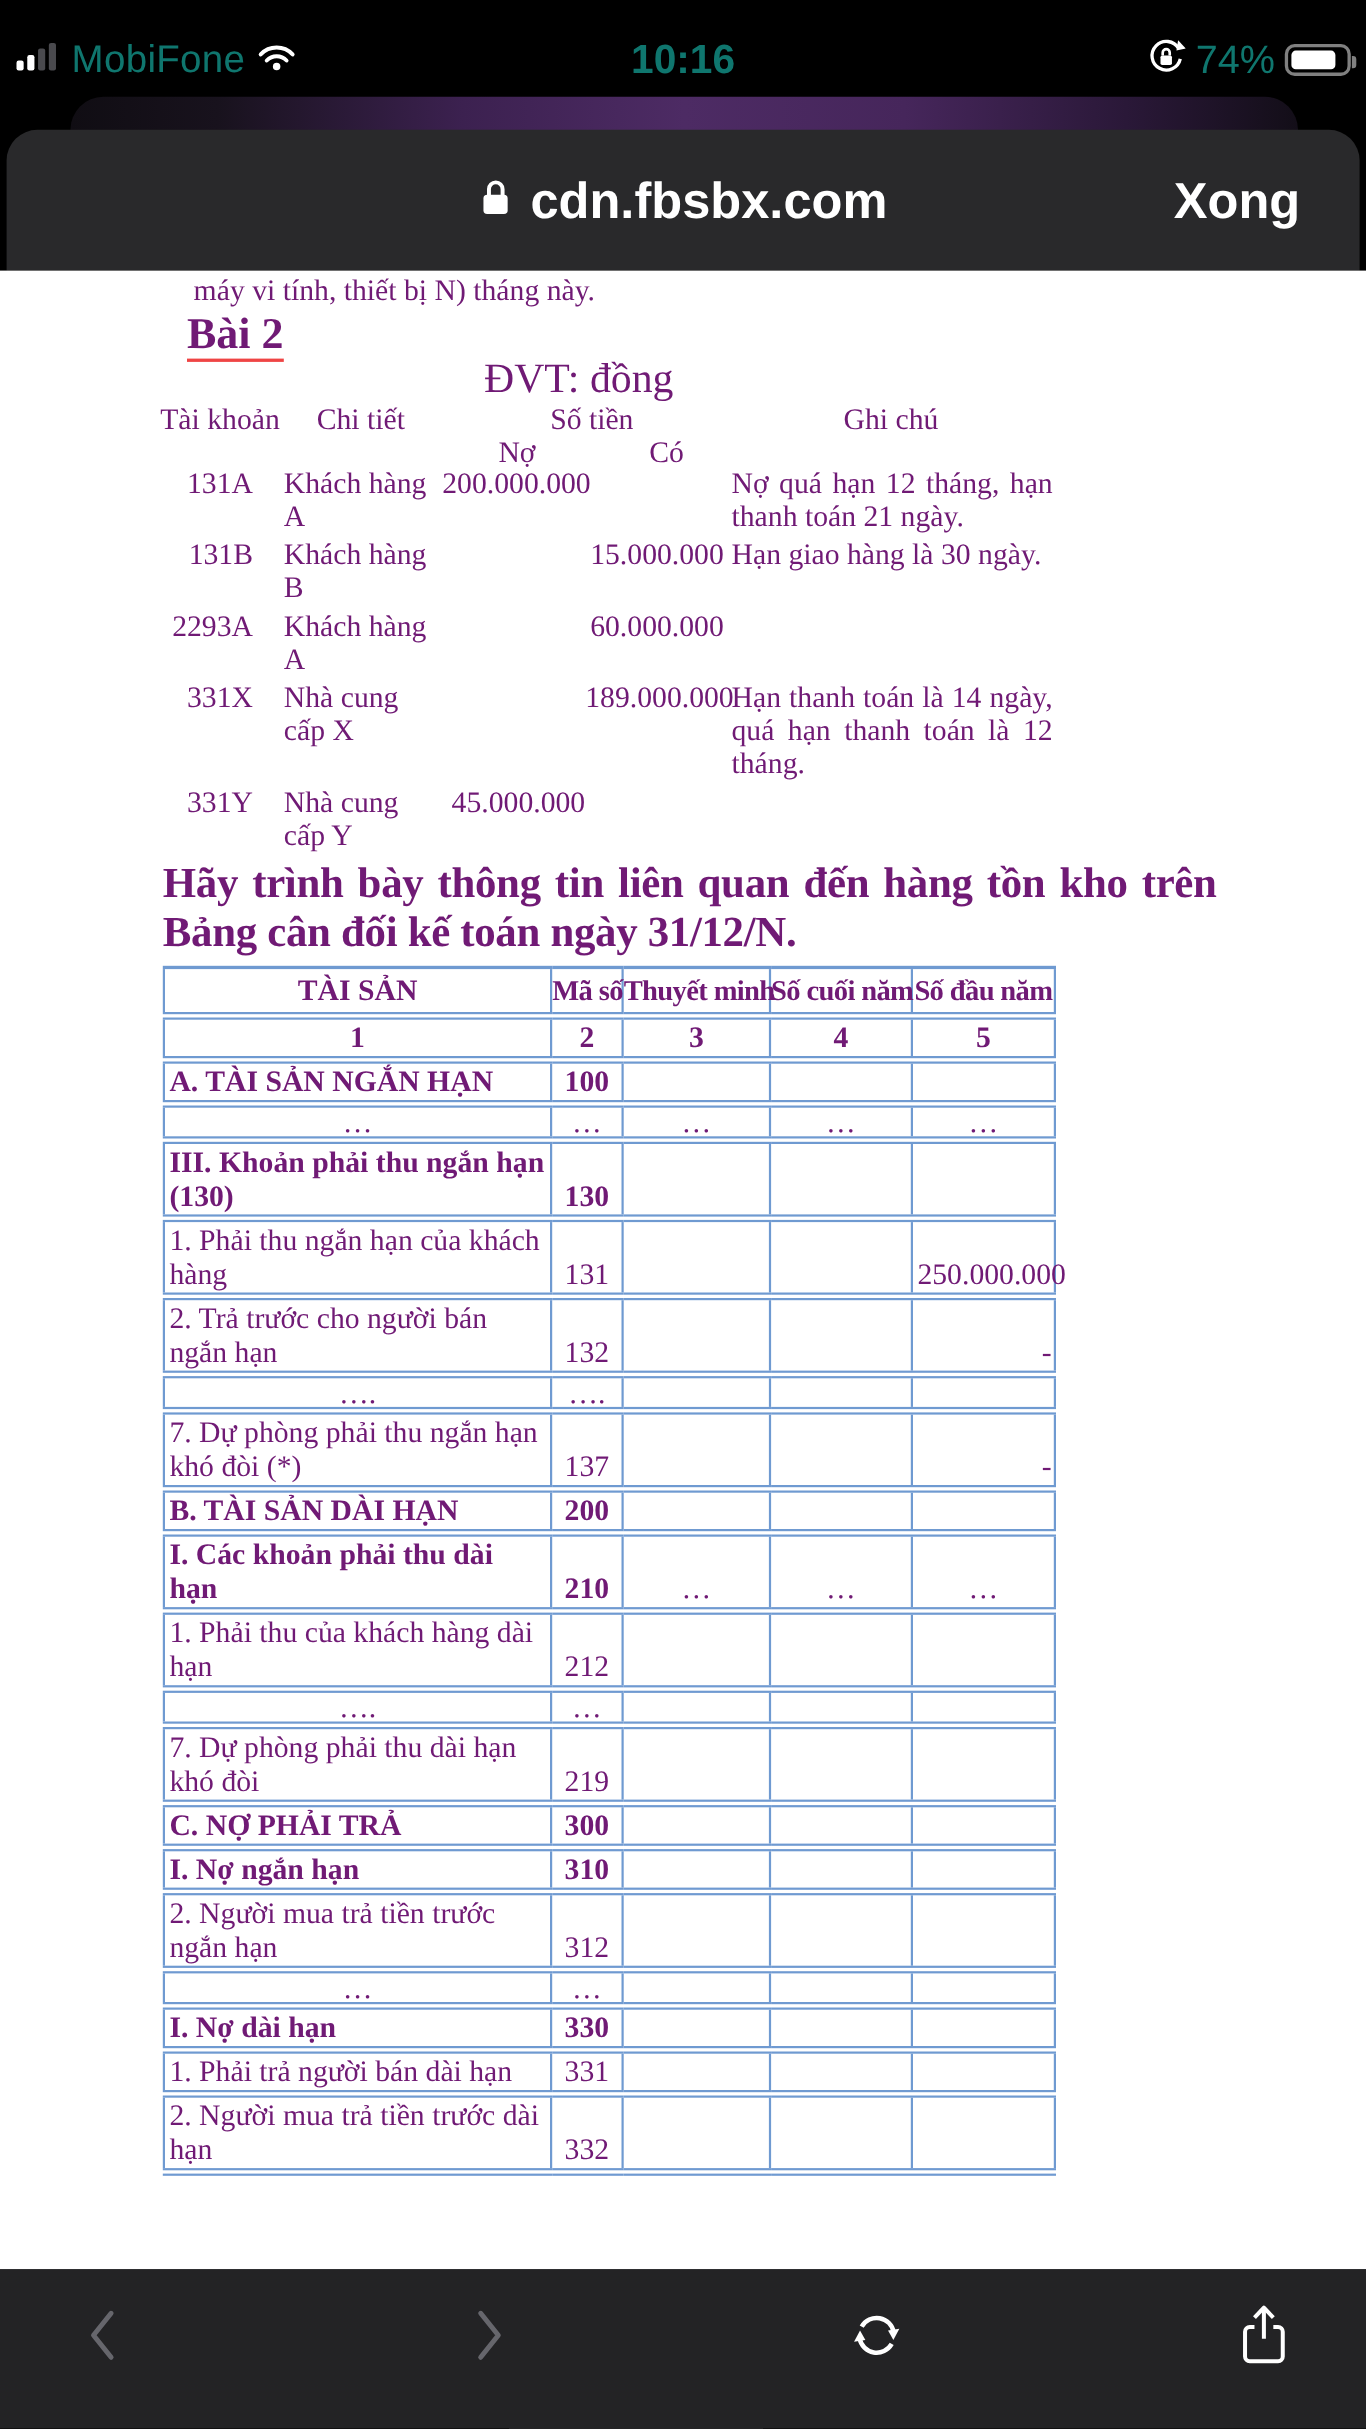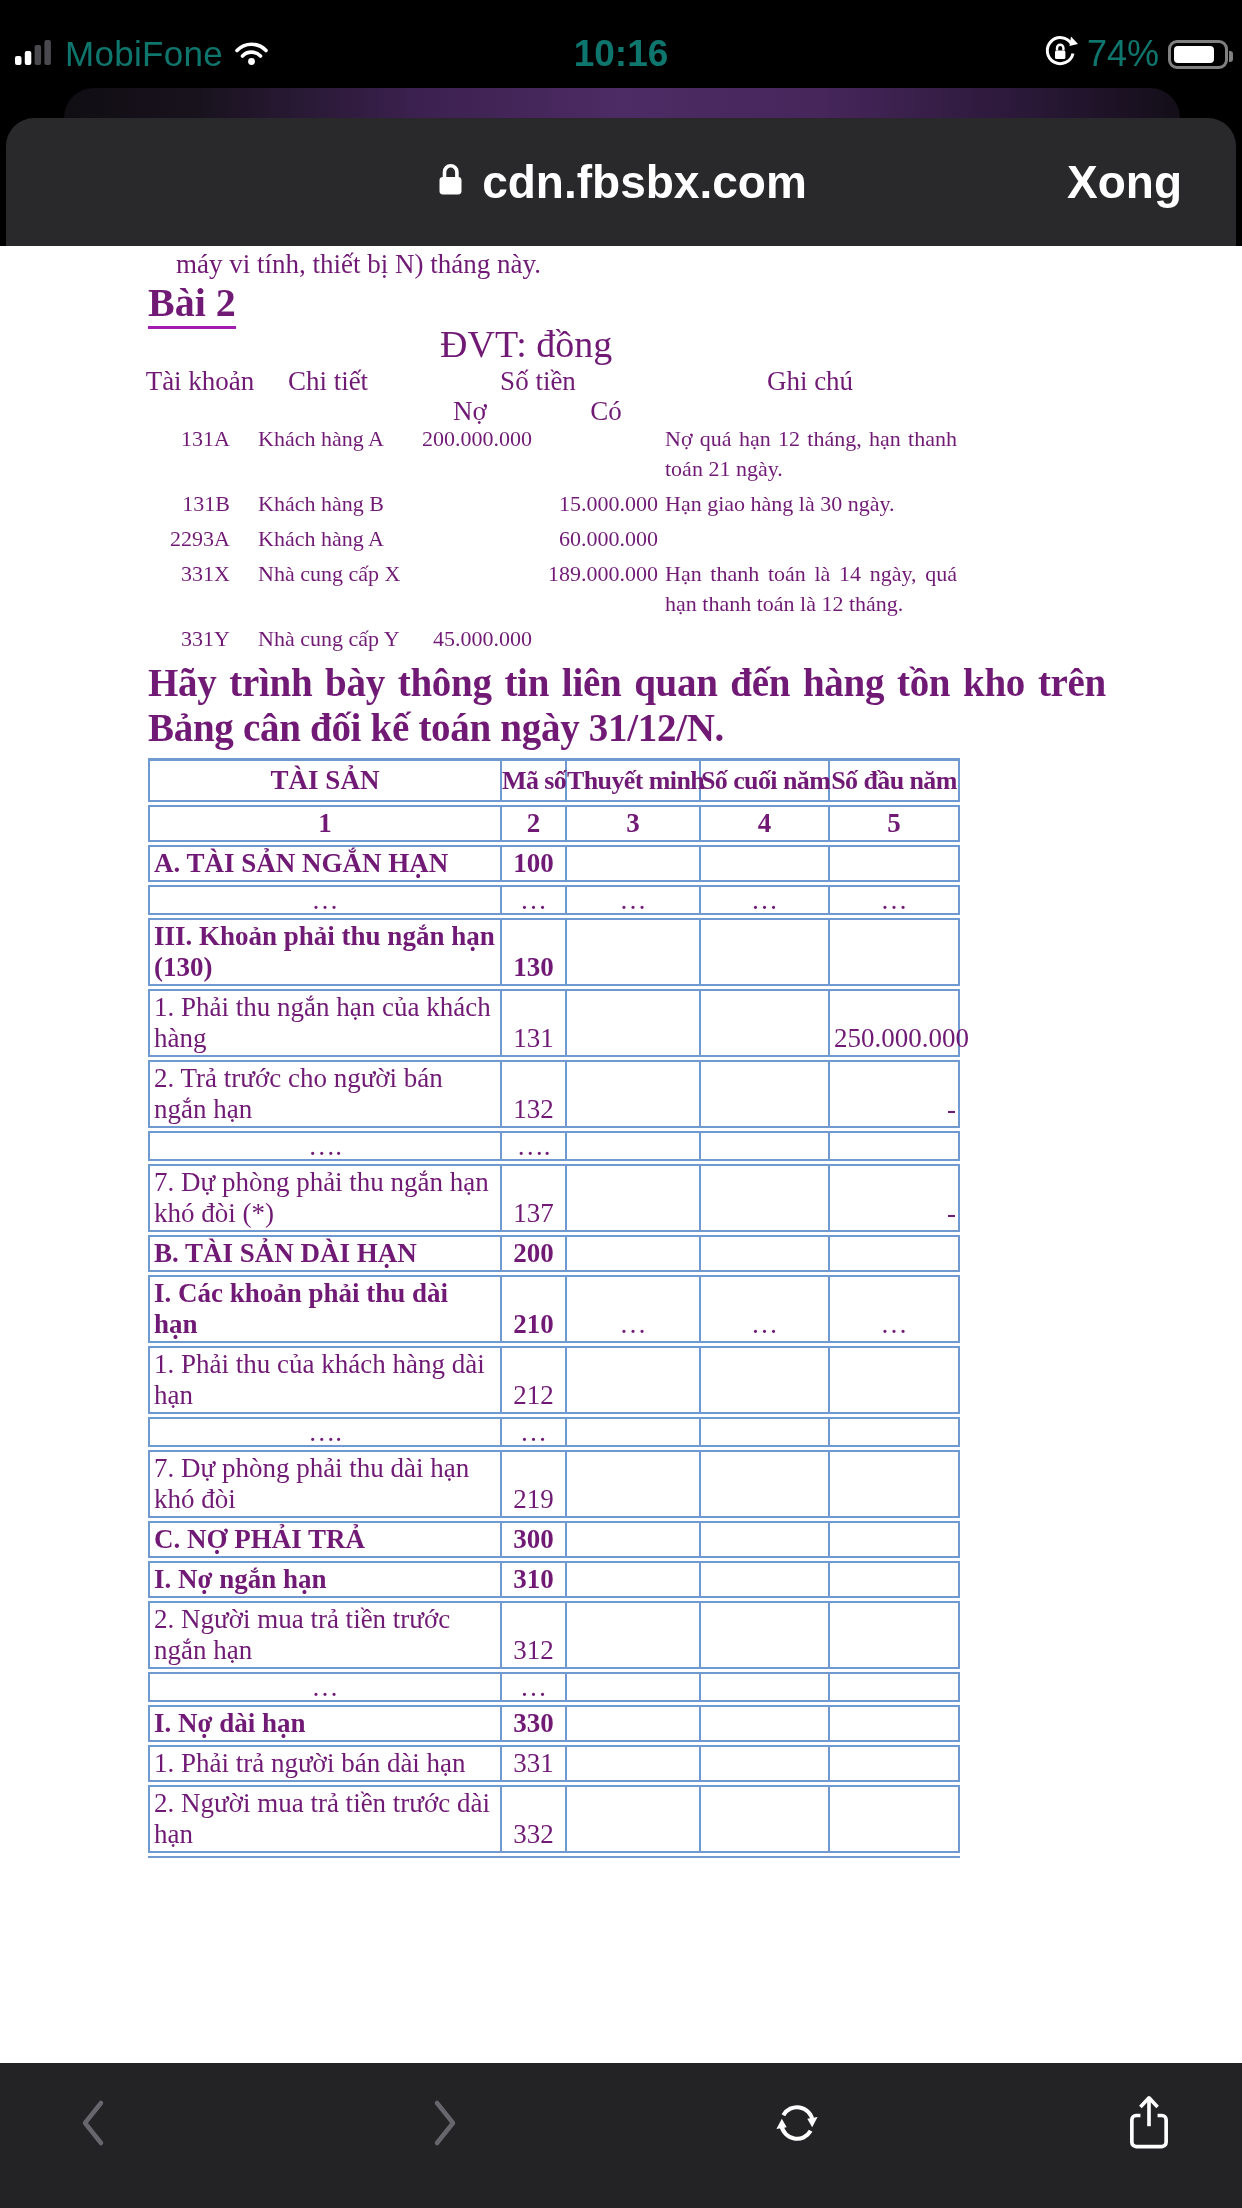--- a/index.html
+++ b/index.html
@@ -32,31 +32,31 @@
   .url-text{font-size:46px;font-weight:600;}
   .done-btn{position:absolute;right:54px;background:none;border:none;color:#fff;font-size:46px;font-weight:600;
             font-family:inherit;padding:0;}
 
   
   .page{position:absolute;top:246px;left:0;width:1242px;height:1817px;background:#fff;overflow:hidden;
         box-sizing:border-box;padding:4px 137px 0 148px;color:#701a75;
         font-family:"Liberation Serif","DejaVu Serif",serif;}
   .intro{margin:0 0 0 28px;font-size:27px;line-height:28px;}
   .bai2{margin:4px 0 0;font-size:40px;line-height:42px;font-weight:bold;}
-  .bai2 .u{border-bottom:3px solid #a21caf;padding-bottom:1px;}
+  .bai2 .u{border-bottom:3px solid #ef4444;padding-bottom:1px;margin-left:22px;}
   .desc{margin:0;font-size:40px;line-height:44px;white-space:nowrap;}
   .dvt{margin:0 0 0 292px;font-size:38px;line-height:40px;}
 
   
   .stmt-head{position:relative;height:58px;margin-top:2px;font-size:27px;}
   .stmt-head span{position:absolute;transform:translateX(-50%);white-space:nowrap;}
   .sh-account{left:52px;top:0;} .sh-detail{left:180px;top:0;} .sh-amount{left:390px;top:0;} .sh-note{left:662px;top:0;}
   .sh-no{left:322px;top:30px;} .sh-co{left:458px;top:30px;}
   .stmt-grid{display:grid;grid-template-columns:84px 170px 130px 126px 299px;row-gap:5px;
-             font-size:22px;line-height:30px;width:809px;}
+             font-size:27px;line-height:30px;width:809px;}
   .s-acct{text-align:right;padding-right:2px;}
   .s-detail{padding-left:26px;}
   .amt{text-align:right;}
   .s-note{padding-left:7px;text-align:justify;}
 
   .question{margin:6px 0 0;width:958px;font-size:39px;line-height:45px;font-weight:bold;text-align:justify;letter-spacing:-0.3px;}
 
   
   #btable{border-collapse:collapse;table-layout:fixed;width:810px;margin-top:8px;font-size:27px;line-height:31px;}
   #btable td,#btable th{border-left:2.5px solid var(--tb);border-right:2.5px solid var(--tb);

